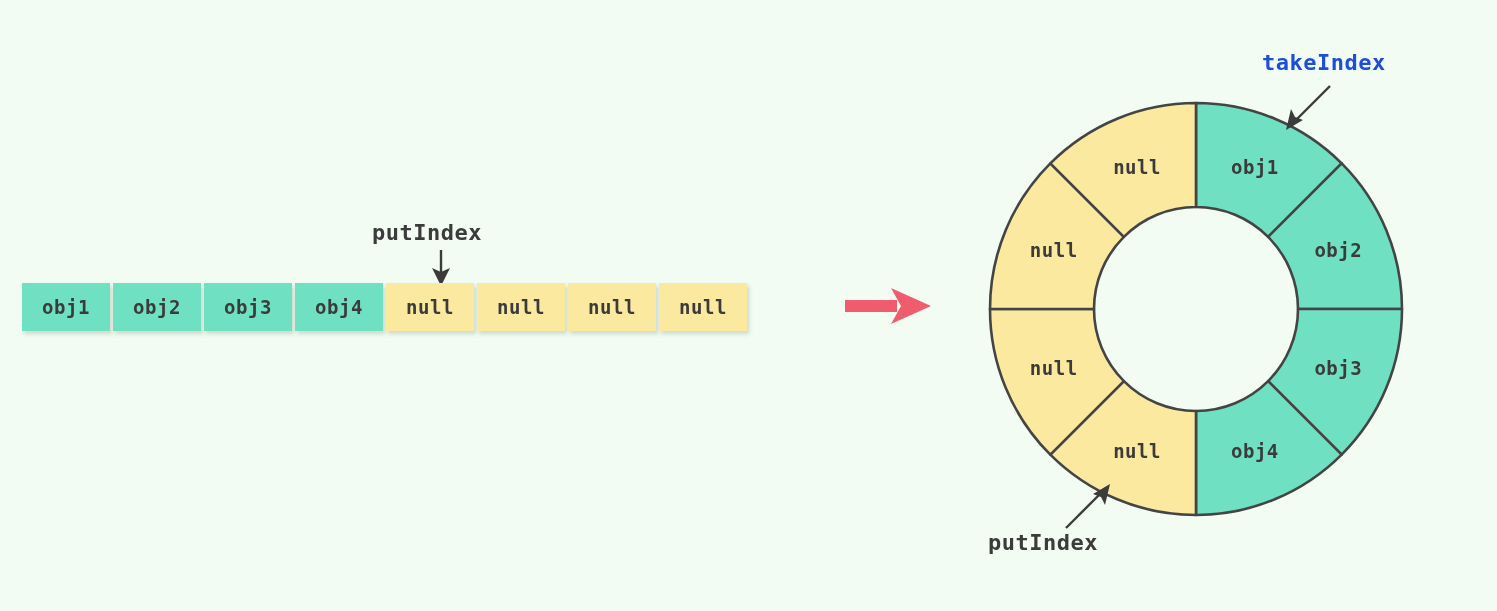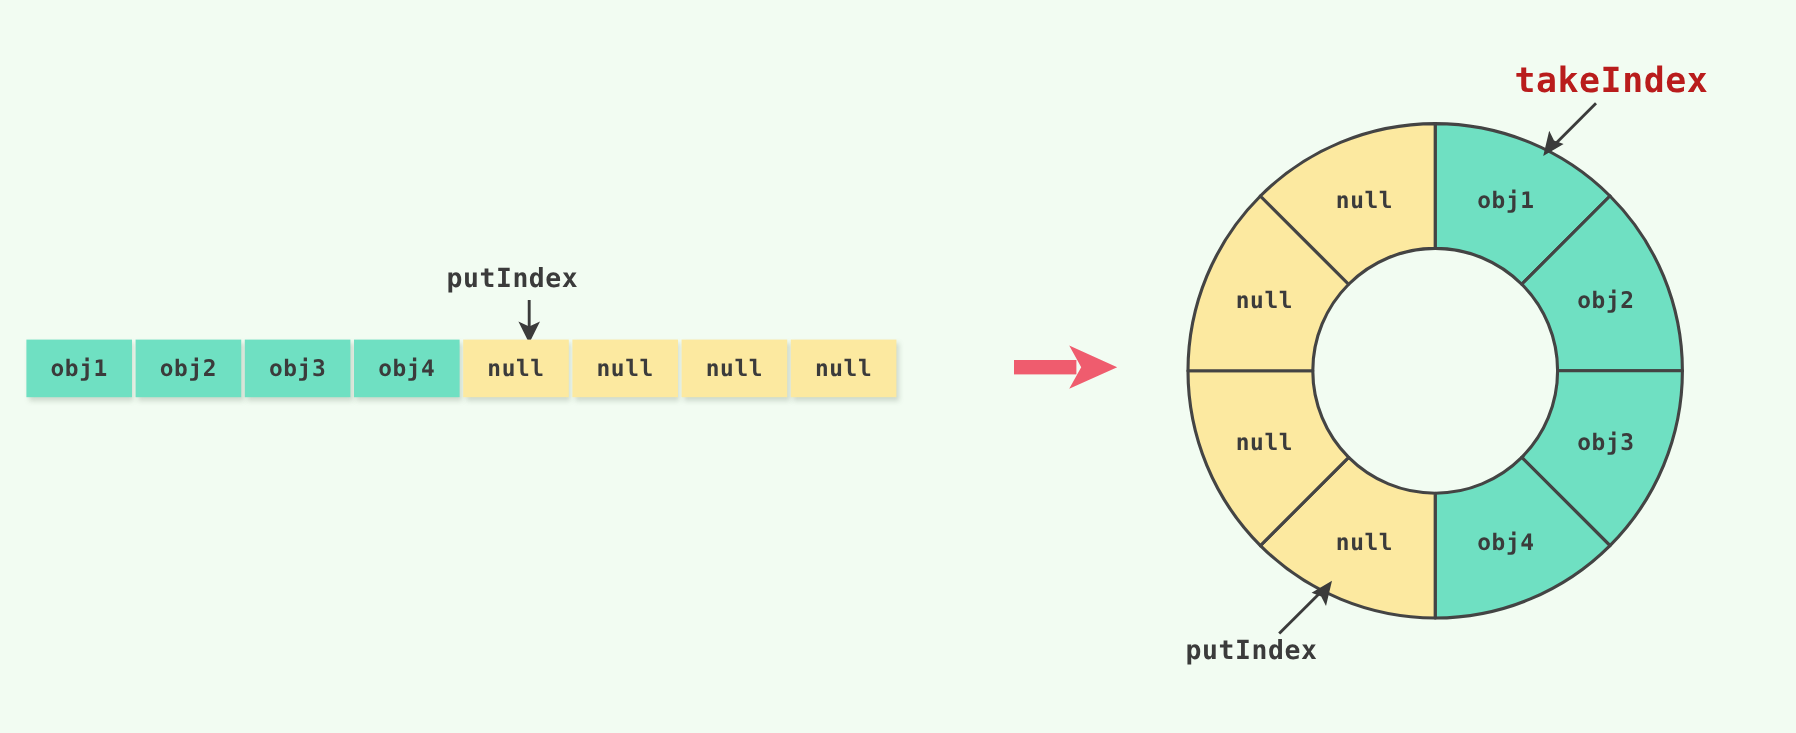--- a/index.html
+++ b/index.html
@@ -74,23 +74,23 @@
     font-weight: bold;
     fill: #3b3b3b;
     letter-spacing: 0.5px;
   }
 
   
   #ring-takeindex-label {
     position: absolute;
     left: 1262px;
     top: 50px;
-    font-size: 29px;
+    font-size: 22px;
     font-weight: bold;
-    color: #b91c1c;
+    color: #1d4ed8;
     letter-spacing: 0.5px;
     white-space: nowrap;
   }
   #ring-putindex-label {
     position: absolute;
     left: 988px;
     top: 530px;
     font-size: 22px;
     font-weight: bold;
     color: #3b3b3b;

